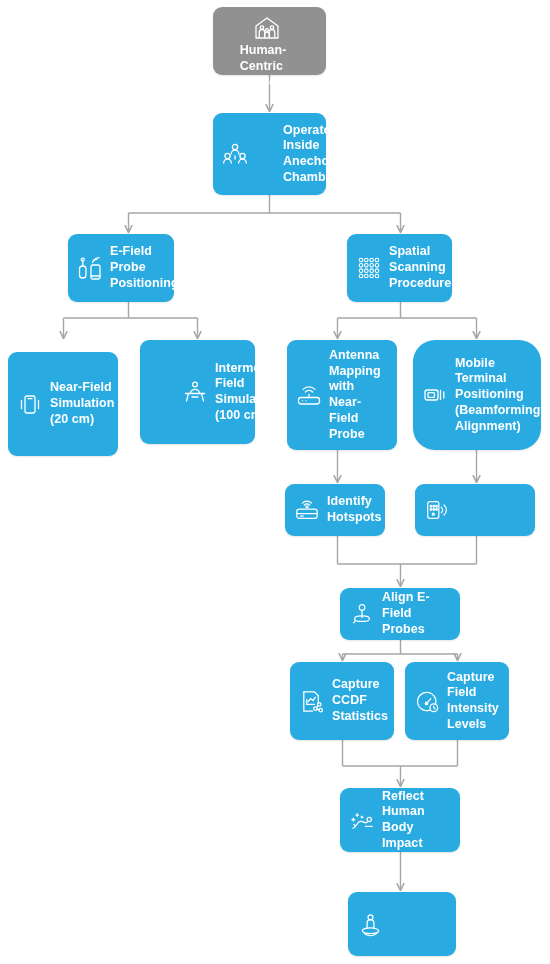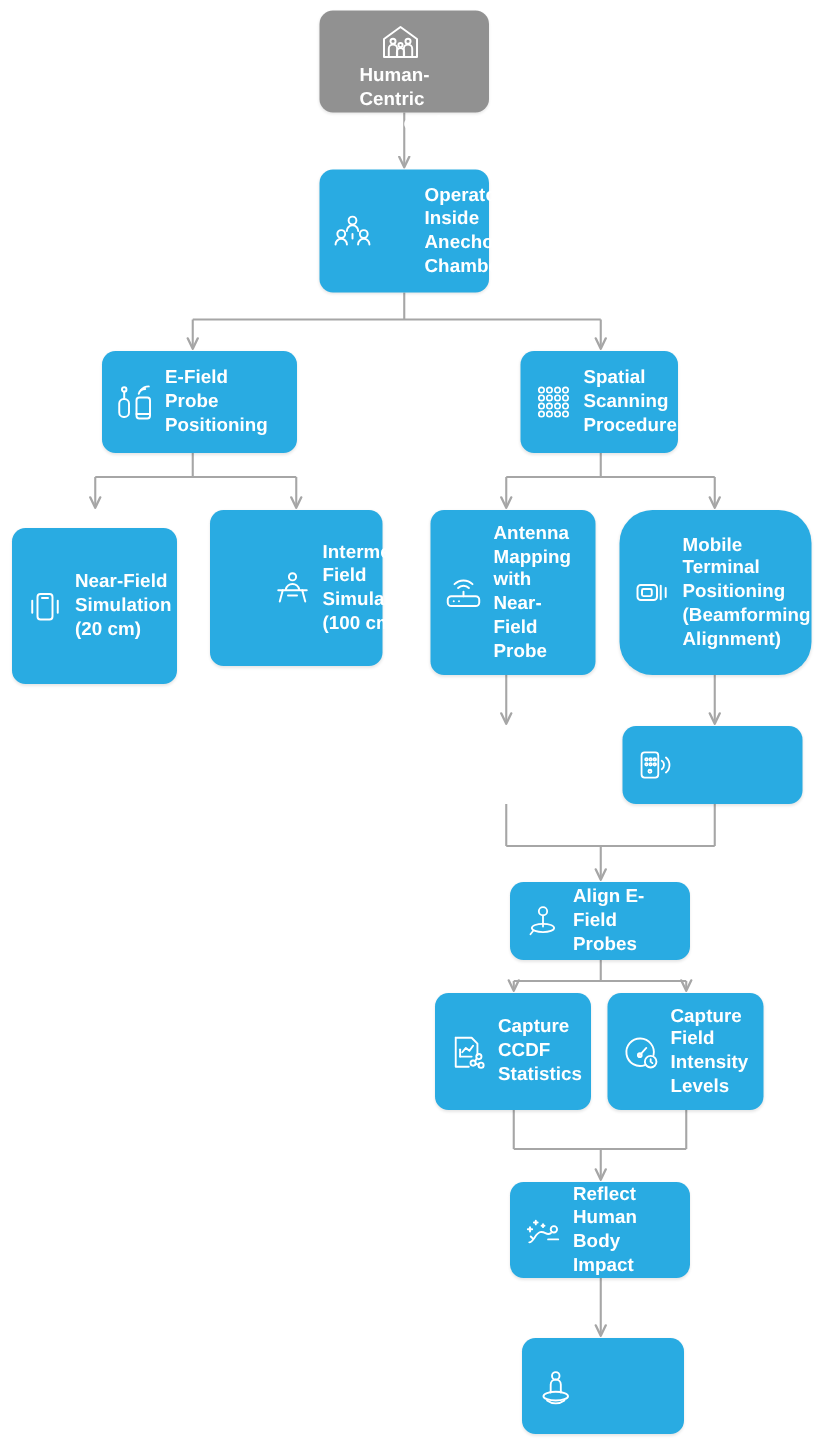--- a/index.html
+++ b/index.html
@@ -144,21 +144,21 @@
         <path d="M17.7 23 a3.8 3.8 0 0 1 7.6 0"></path>
         <path d="M14 16 v3"></path>
       </svg>
     </span>
     <span class="label">Operators
 Inside
 Anechoic
 Chamber</span>
   </div>
 
-  <div class="node blue" style="left:68px;top:234px;width:130px;height:68px;">
+  <div class="node blue" style="left:68px;top:234px;width:106px;height:68px;">
     <span class="icon">
       <svg width="28" height="28" viewBox="0 0 28 28" fill="none" stroke="#ffffff" stroke-width="1.3" stroke-linecap="round" stroke-linejoin="round">
         <rect x="3.5" y="12" width="6.5" height="12" rx="3"></rect>
         <path d="M6.8 12 V7"></path>
         <circle cx="6.8" cy="5.6" r="1.5"></circle>
         <rect x="15" y="11" width="9" height="14" rx="1.8"></rect>
         <path d="M15 22 h9"></path>
         <path d="M16.5 8.5 a4.5 4.5 0 0 1 4.3 -3.2"></path>
         <path d="M17.8 6.2 a6.8 6.8 0 0 1 5.4 -2.6"></path>
       </svg>
@@ -251,20 +251,34 @@
         <path d="M22.8 11 v6"></path>
       </svg>
     </span>
     <span class="label">Mobile
 Terminal
 Positioning
 (Beamforming
 Alignment)</span>
   </div>
 
+  <div class="node blue" style="left:285px;top:484px;width:100px;height:52px;">
+    <span class="icon">
+      <svg width="26" height="26" viewBox="0 0 28 28" fill="none" stroke="#ffffff" stroke-width="1.3" stroke-linecap="round" stroke-linejoin="round">
+        <rect x="3" y="13" width="22" height="10" rx="2.6"></rect>
+        <path d="M3 18 h22"></path>
+        <circle cx="14" cy="10.5" r="1.1"></circle>
+        <path d="M11 8.8 a4 4 0 0 1 6 0"></path>
+        <path d="M9 6.6 a7 7 0 0 1 10 0"></path>
+        <path d="M7 20.5 h3"></path>
+      </svg>
+    </span>
+    <span class="label">Identify
+Hotspots</span>
+  </div>
 
   <div class="node blue" style="left:415px;top:484px;width:120px;height:52px;">
     <span class="icon">
       <svg width="26" height="26" viewBox="0 0 28 28" fill="none" stroke="#ffffff" stroke-width="1.3" stroke-linecap="round" stroke-linejoin="round">
         <rect x="4" y="5" width="12" height="18" rx="2.2"></rect>
         <circle cx="7.5" cy="10" r="0.9"></circle>
           <circle cx="10.5" cy="10" r="0.9"></circle>
           <circle cx="13.5" cy="10" r="0.9"></circle>
         <circle cx="7.5" cy="13.5" r="0.9"></circle>
           <circle cx="10.5" cy="13.5" r="0.9"></circle>

